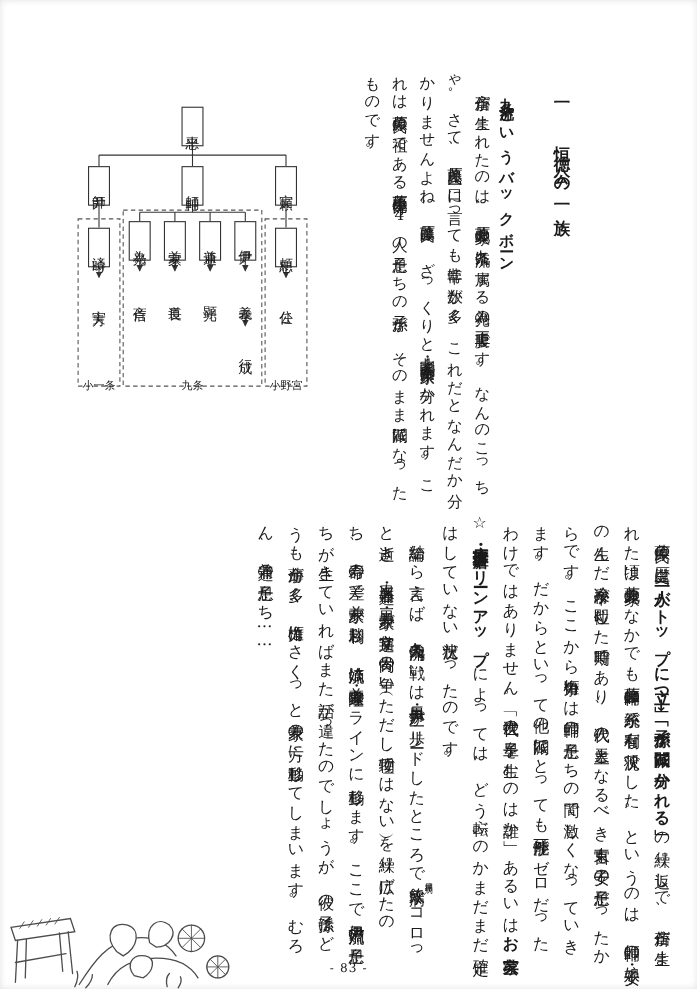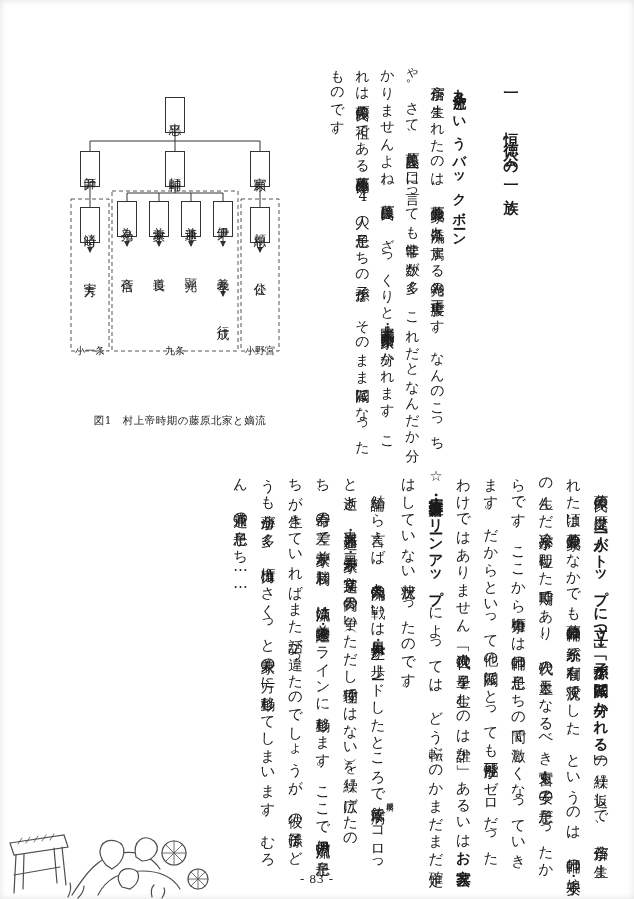--- a/index.html
+++ b/index.html
@@ -42,21 +42,21 @@
   .dg-node.boxed { border:1px solid #333; }
   .dg-group-label {
     position:absolute; top:249px; width:64px; text-align:center; font-size:10px;
   }
   .dg-caption {
     position:absolute; left:55px; top:414px; width:250px; text-align:center;
     font-size:10.5px; letter-spacing:.5px;
   }
   .page-number {
     position:absolute; left:0; right:0; bottom:12px; text-align:center;
-    font-size:13px; letter-spacing:1px;font-family:Liberation Serif, serif;
+    font-size:11px; letter-spacing:1px;
   }
   .illustration { position:absolute; left:2px; top:795px; }
 </style>
 </head>
 <body>
 
 <div class="page">
 
   <div class="vtext chapter-title">一　恒徳公の一族</div>
 
@@ -118,21 +118,20 @@
     <div class="dg-node" style="left:159px;top:158px">義孝</div>
     <div class="dg-node" style="left:159px;top:206px">行成</div>
     <div class="dg-node boxed" style="left:195px;top:112px">頼忠</div>
     <div class="dg-node" style="left:196px;top:162px">公任</div>
 
     <div class="dg-group-label" style="left:3px">小一条</div>
     <div class="dg-group-label" style="left:88px">九条</div>
     <div class="dg-group-label" style="left:173px">小野宮</div>
   </div>
 
-  <div class="dg-caption">図1　村上帝時期の藤原北家と嫡流</div>
 
   <svg class="illustration" width="215" height="104" viewBox="0 0 215 104">
     <g fill="none" stroke="#4d4d4d" stroke-width="1.2" stroke-linecap="round">
       <path d="M8 48 L62 40 L66 52 L12 60 Z" fill="#fff"></path>
       <path d="M14 60 L12 98 M60 52 L64 90 M22 59 L21 94 M52 53 L55 88"></path>
       <path d="M12 80 L58 72"></path>
       <path d="M16 49 L20 43 M24 48 L28 42 M32 47 L36 41 M40 46 L44 40 M48 45 L52 39" stroke-width="0.8"></path>
       <path d="M70 100 C 84 78, 96 62, 118 58 C 138 55, 150 62, 158 74"></path>
       <path d="M96 100 C 104 84, 118 76, 140 76 C 160 76, 172 84, 178 94"></path>
       <path d="M104 70 C 92 56, 100 42, 114 46 C 126 50, 124 66, 110 74 Z" fill="#fff"></path>

